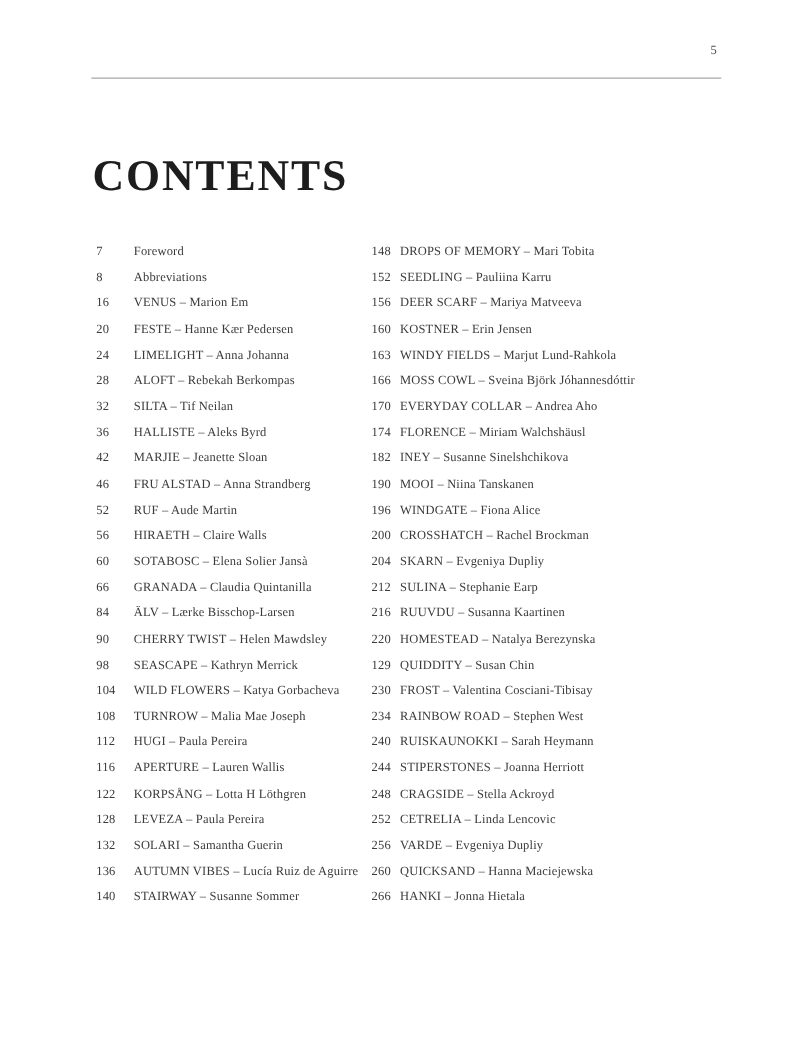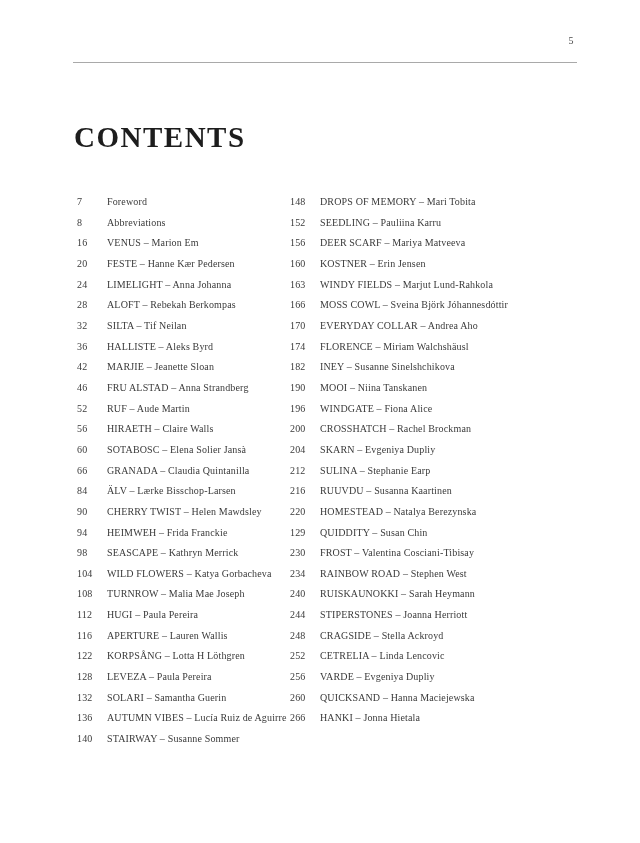--- a/index.html
+++ b/index.html
@@ -33,33 +33,33 @@
     text-align: center;
     font-size: 10px;
     color: #4a4a4a;
     letter-spacing: 0.2px;
   }
   .title {
     position: absolute;
     left: 74px;
     top: 121px;
     margin: 0;
-    font-size: 29px;
+    font-size: 35px;
     font-weight: 700;
     letter-spacing: 1.5px;
     color: #1d1d1d;
     font-family: "Liberation Serif", serif;
   }
   .toc-col {
     position: absolute;
     top: 196px;
     display: block;
   }
   .col-left  { left: 77px;  width: 230px; }
-  .col-right { left: 290px; width: 300px; }
+  .col-right { left: 290px; width: 300px; text-align: center; }
   .row {
     display: flex;
     align-items: flex-start;
     height: 20.66px;
     font-size: 10px;
     line-height: 12px;
     color: #3a3a3a;
     letter-spacing: 0.15px;
     white-space: nowrap;
   }
@@ -138,24 +138,20 @@
       </div>
       <div class="row">
         <span class="num">84</span>
         <span class="lbl">ÄLV – Lærke Bisschop-Larsen</span>
       </div>
       <div class="row">
         <span class="num">90</span>
         <span class="lbl">CHERRY TWIST – Helen Mawdsley</span>
       </div>
       <div class="row">
-        <span class="num">94</span>
-        <span class="lbl">HEIMWEH – Frida Franckie</span>
-      </div>
-      <div class="row">
         <span class="num">98</span>
         <span class="lbl">SEASCAPE – Kathryn Merrick</span>
       </div>
       <div class="row">
         <span class="num">104</span>
         <span class="lbl">WILD FLOWERS – Katya Gorbacheva</span>
       </div>
       <div class="row">
         <span class="num">108</span>
         <span class="lbl">TURNROW – Malia Mae Joseph</span>

